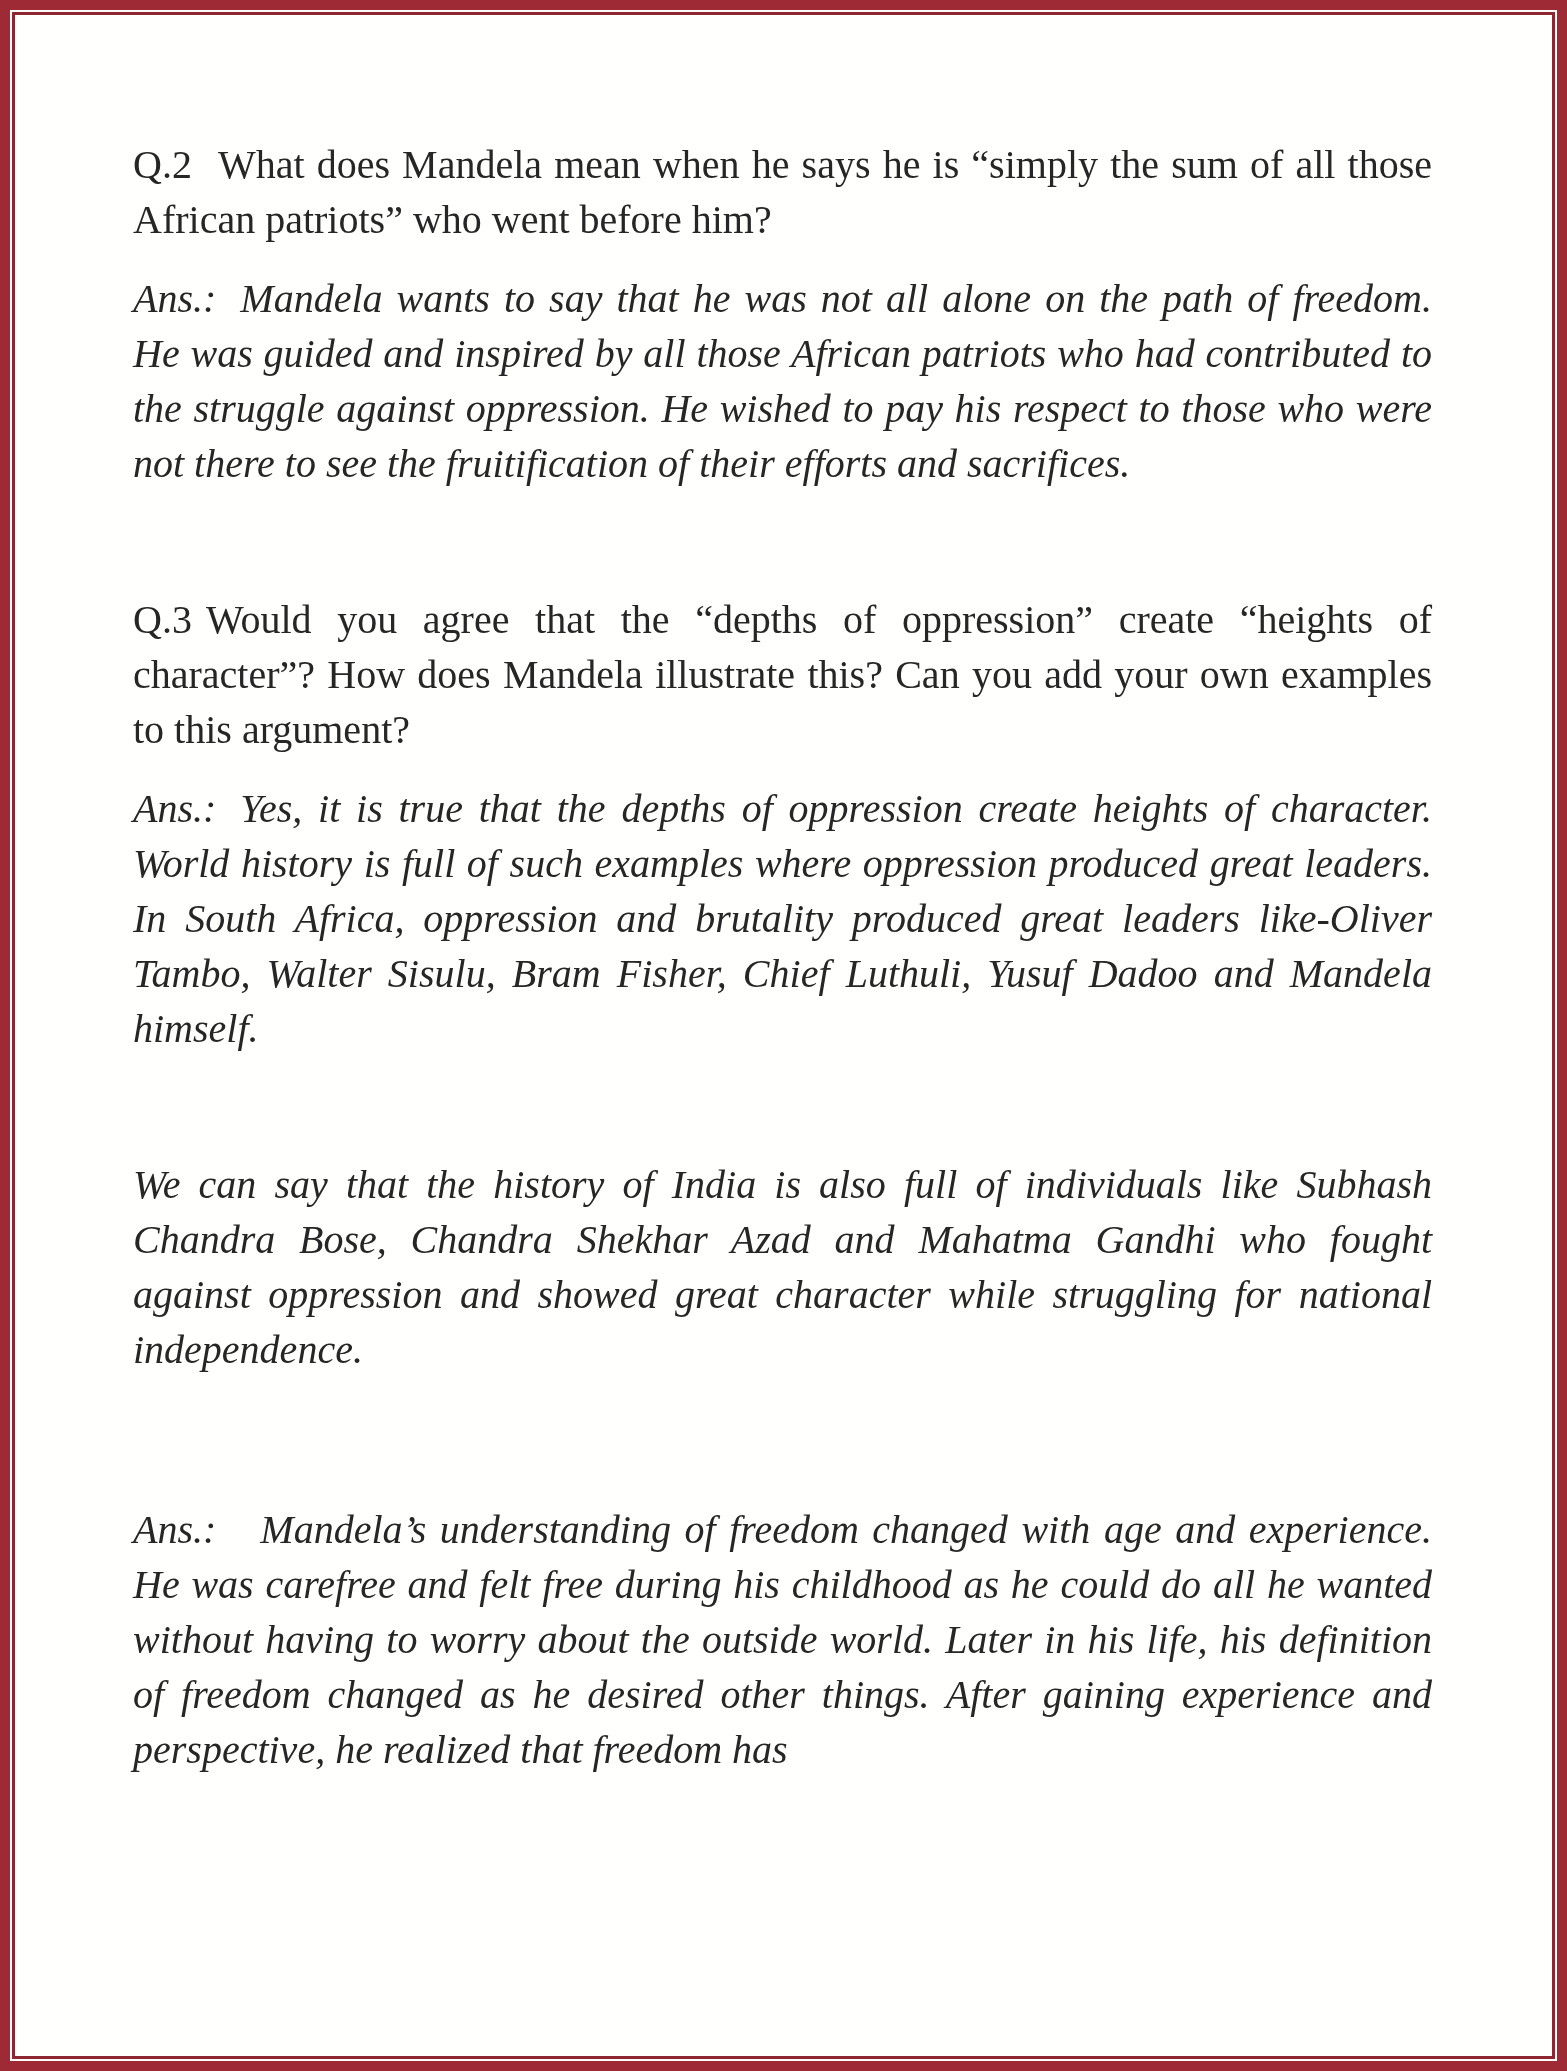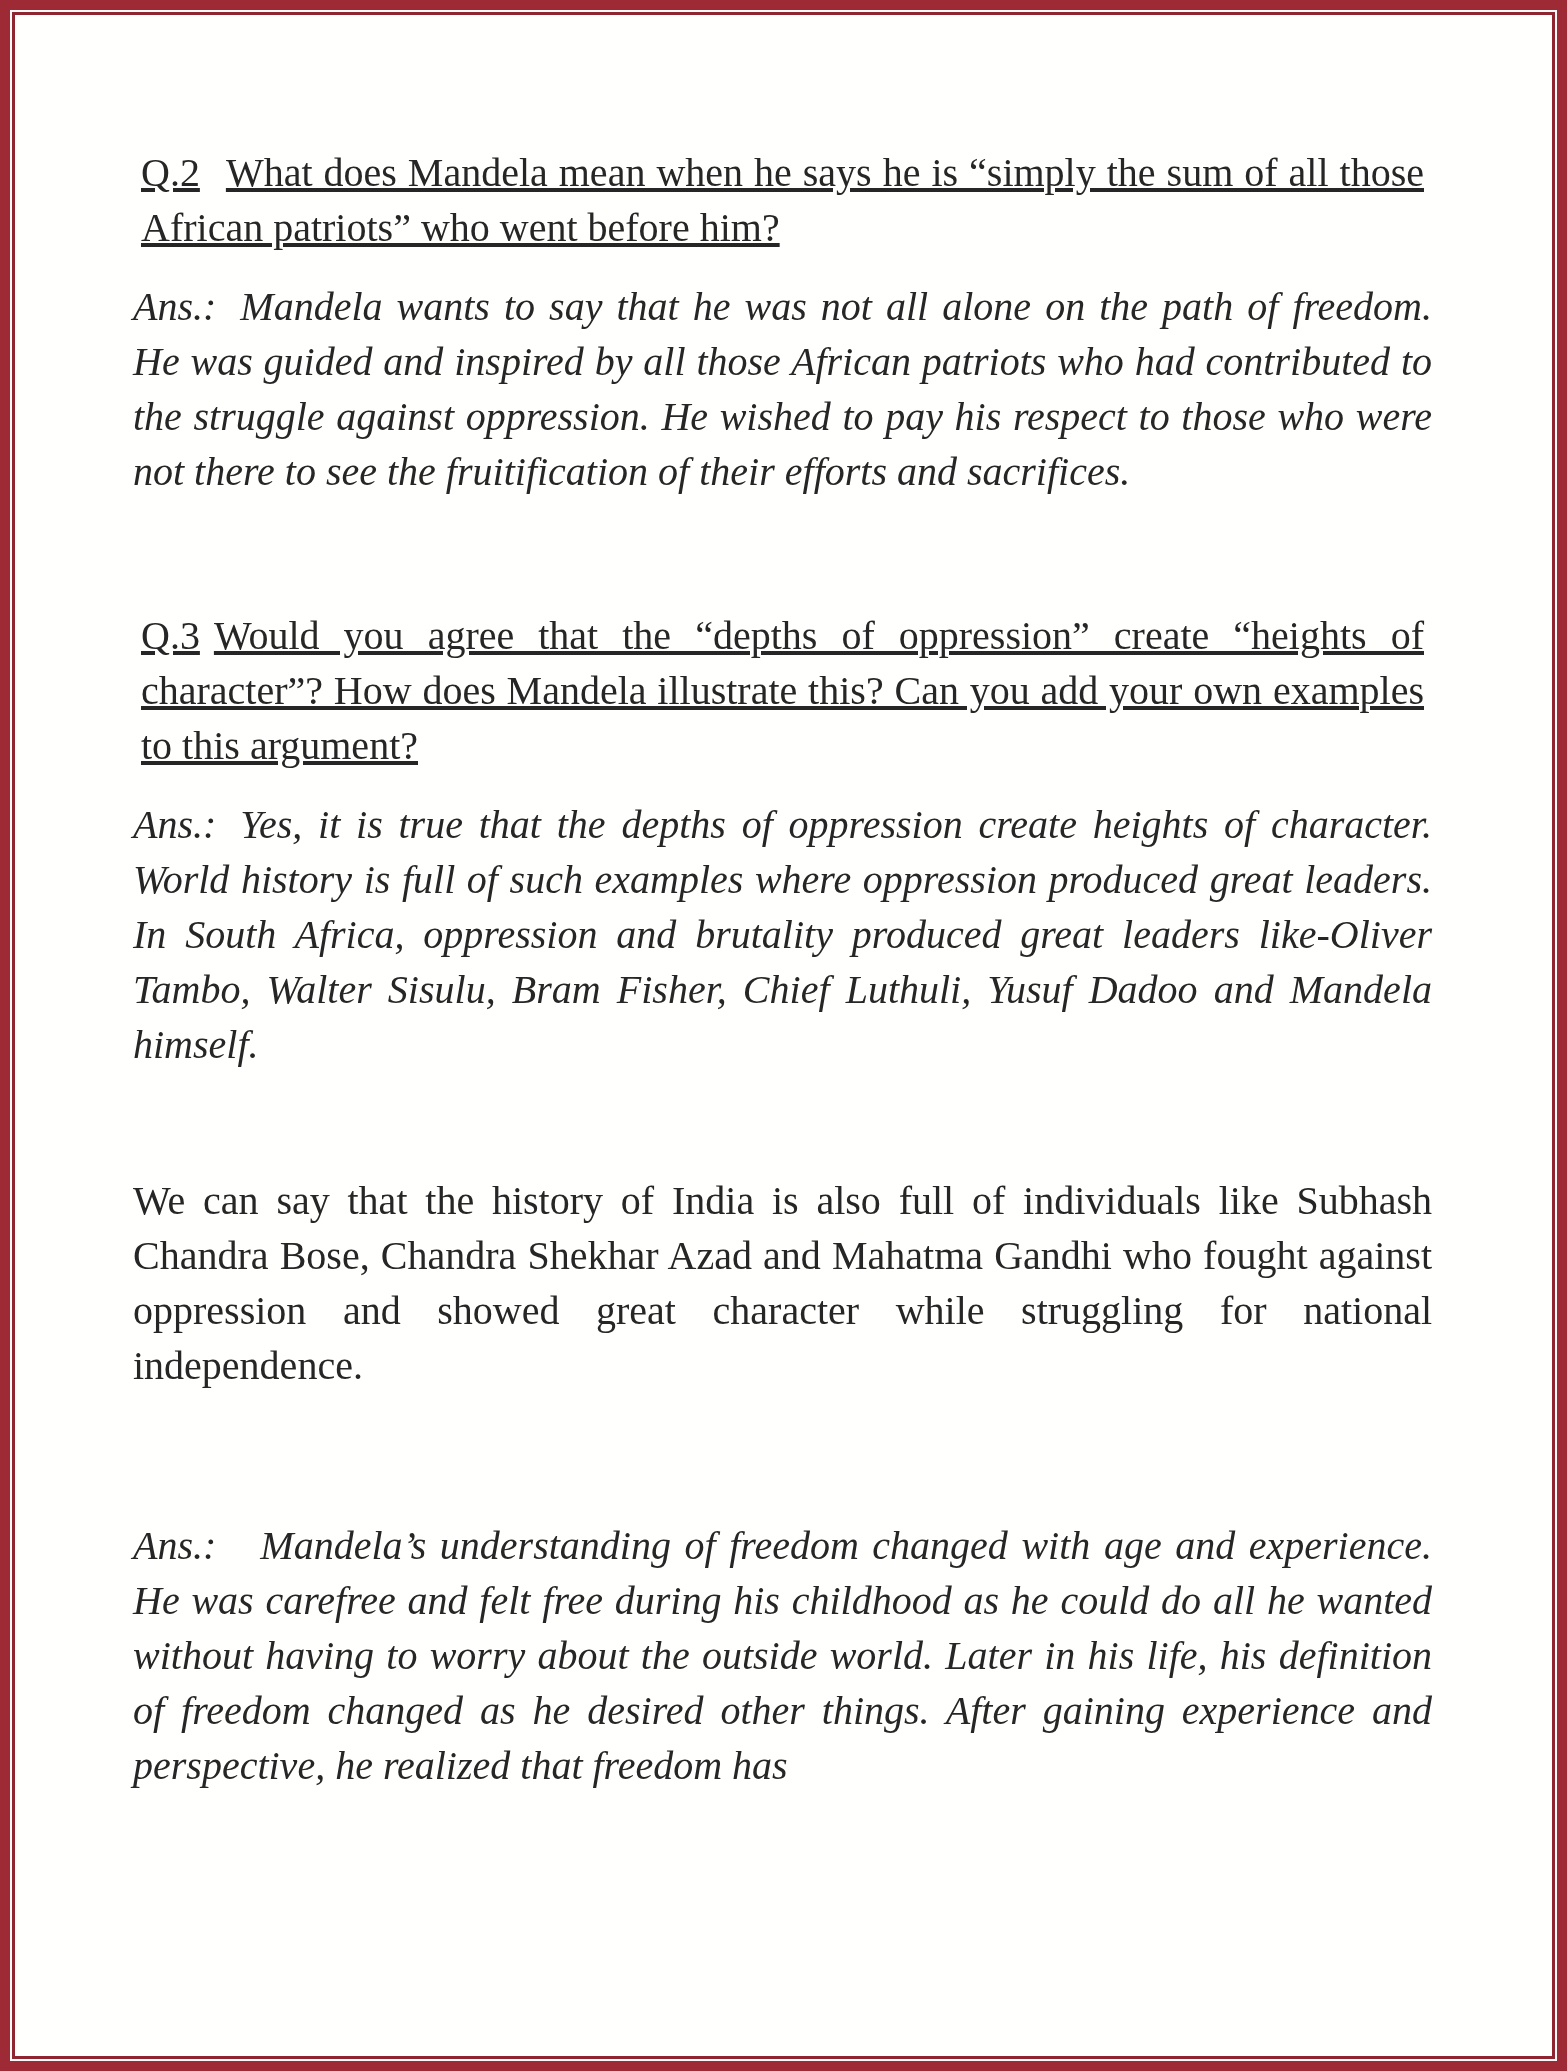--- a/index.html
+++ b/index.html
@@ -43,35 +43,35 @@
     font-family: "Liberation Serif", serif;
     font-size: 40px;
     line-height: 55px;
     color: #262626;
   }
   .para {
     margin: 0;
     text-align: justify;
   }
   .question {
-    margin: 8px;
-    text-decoration: underline;
+    margin: 0;
   }
   .ans-label {
     margin-right: 24px;
   }
   .ans {
     margin-top: 24px;
     font-style: italic;
   }
   .block-gap {
     height: 101px;
   }
   .extra-para {
     margin-top: 101px;
+    font-style: italic;
   }
   .q4-ans-label {
     margin-right: 44px;
   }
   .q2-label { margin-right: 26px; }
   .q3-label { margin-right: 14px; }
   .q4-label { margin-right: 12px; }
 </style>
 </head>
 <body>

